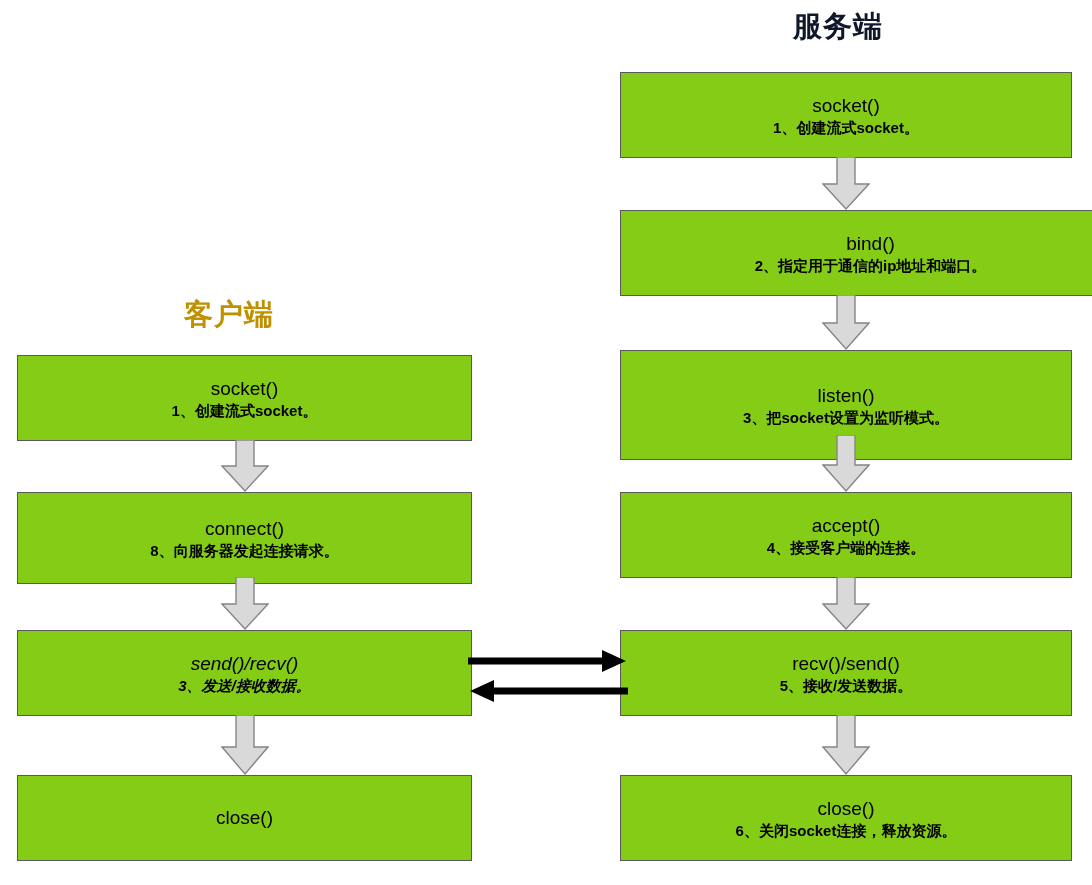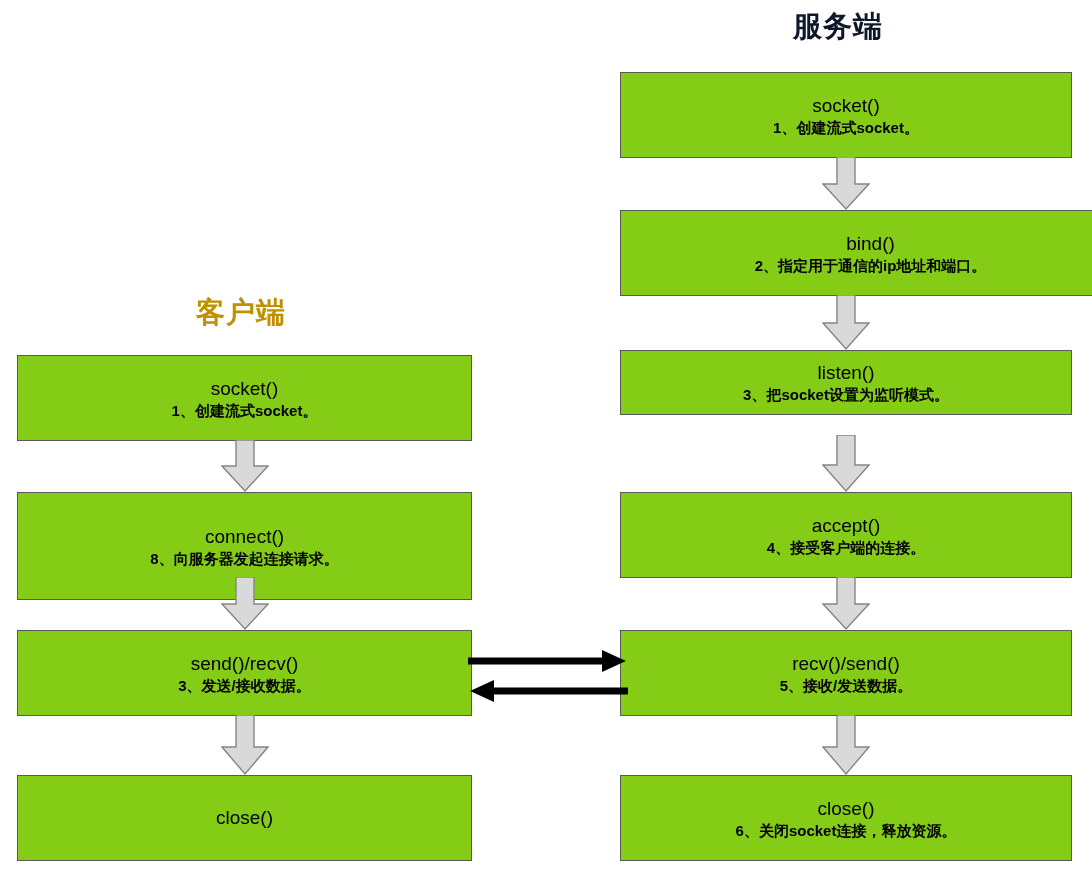--- a/index.html
+++ b/index.html
@@ -20,23 +20,22 @@
   }
   .col-title {
     position: absolute;
     font-size: 29px;
     font-weight: bold;
     letter-spacing: 1px;
     white-space: nowrap;
     line-height: 1;
   }
   #title-client {
-    left: 196px;
+    left: 184px;
     top: 300px;
-    font-family: Liberation Mono, monospace;
   }
   #title-server {
     left: 793px;
     top: 12px;
   }
   .node {
     position: absolute;
     box-sizing: border-box;
     background: #84cc16;
     border: 1.6px solid #595959;
@@ -73,45 +72,45 @@
 
   <div class="col-title" id="title-client" style="color: rgb(191, 144, 0);">客户端</div>
 
   <div class="col-title" id="title-server" style="color: #0f172a;">服务端</div>
 
   <div class="node" style="left:17px; top:355px; width:455px; height:86px;">
     <div class="fn">socket()</div>
     <div class="desc">1、创建流式socket。</div>
   </div>
 
-  <div class="node" style="left:17px; top:492px; width:455px; height:108px;">
+  <div class="node" style="left:17px; top:492px; width:455px; height:92px;">
     <div class="fn">connect()</div>
     <div class="desc">8、向服务器发起连接请求。</div>
   </div>
 
-  <div class="node" style="left:17px; top:630px; width:455px; height:86px;">
+  <div class="node" style="left:17px; top:630px; width:455px; height:86px;font-style:italic;">
     <div class="fn">send()/recv()</div>
     <div class="desc">3、发送/接收数据。</div>
   </div>
 
   <div class="node" style="left:17px; top:775px; width:455px; height:86px;">
     <div class="fn">close()</div>
   </div>
 
   <div class="node" style="left:620px; top:72px; width:452px; height:86px;">
     <div class="fn">socket()</div>
     <div class="desc">1、创建流式socket。</div>
   </div>
 
   <div class="node" style="left:620px; top:210px; width:501px; height:86px;">
     <div class="fn">bind()</div>
     <div class="desc">2、指定用于通信的ip地址和端口。</div>
   </div>
 
-  <div class="node" style="left:620px; top:350px; width:452px; height:65px;">
+  <div class="node" style="left:620px; top:350px; width:452px; height:110px;">
     <div class="fn">listen()</div>
     <div class="desc">3、把socket设置为监听模式。</div>
   </div>
 
   <div class="node" style="left:620px; top:492px; width:452px; height:86px;">
     <div class="fn">accept()</div>
     <div class="desc">4、接受客户端的连接。</div>
   </div>
 
   <div class="node" style="left:620px; top:630px; width:452px; height:86px;">

